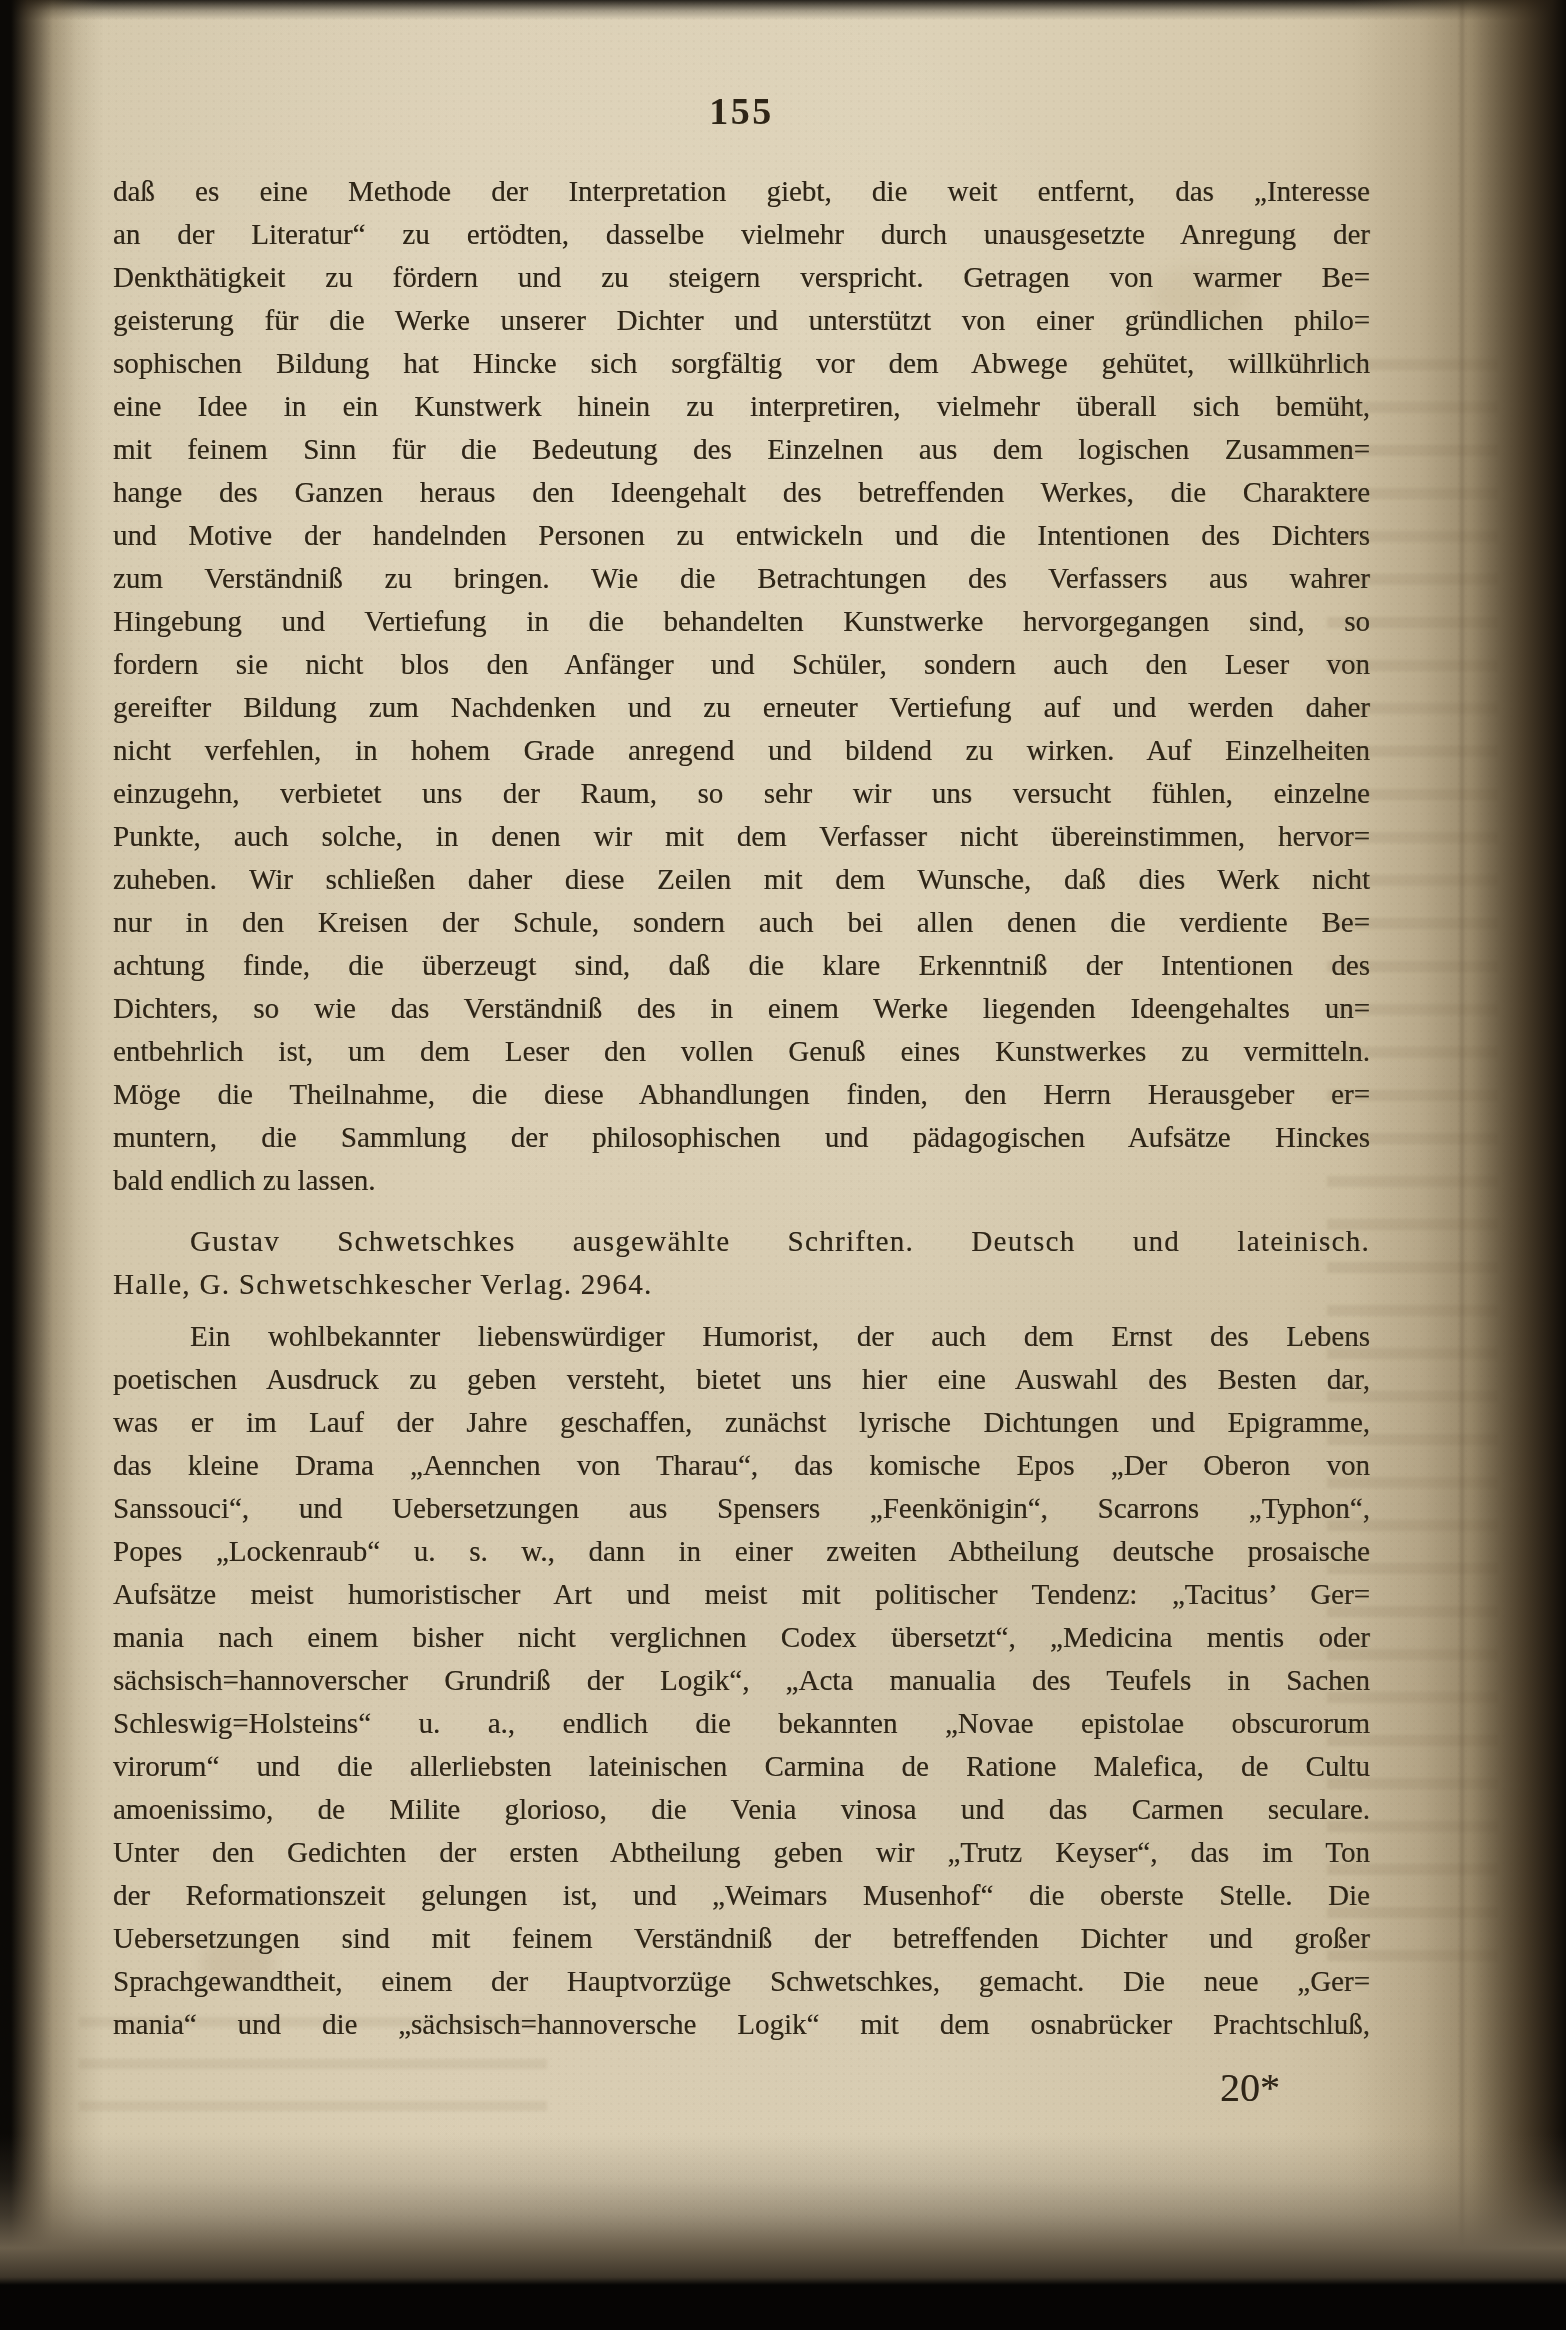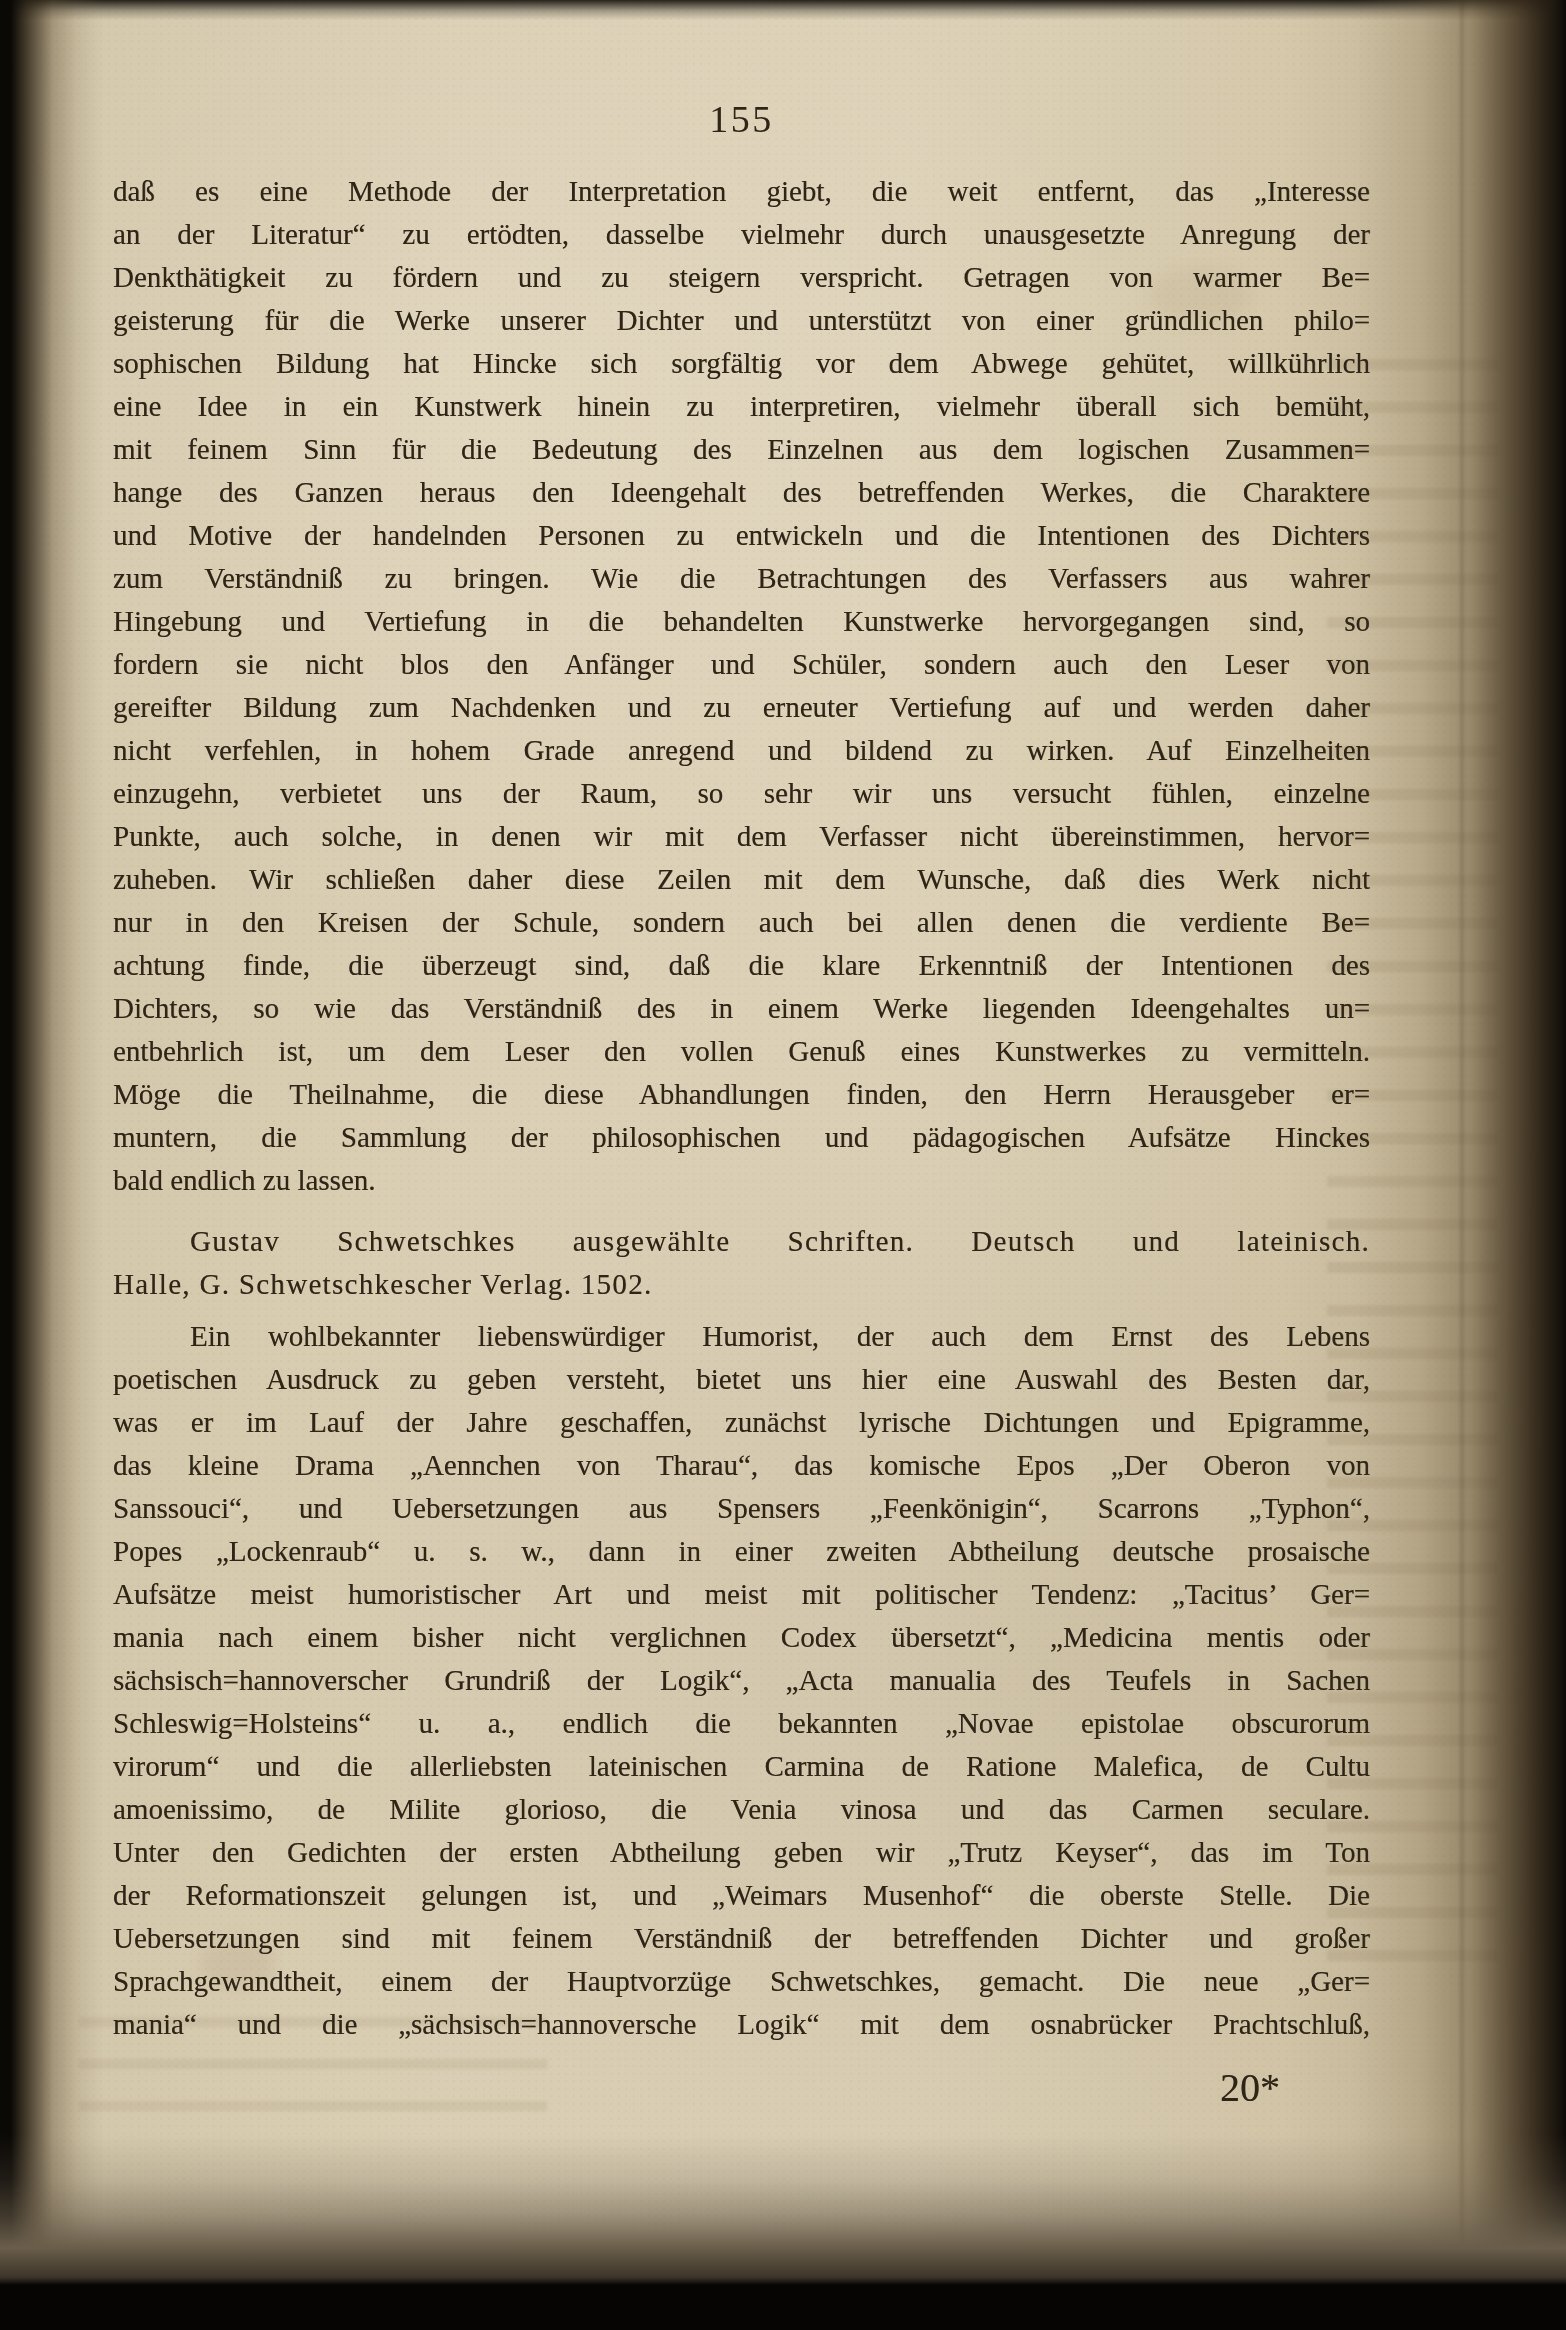--- a/index.html
+++ b/index.html
@@ -44,23 +44,22 @@
     background: repeating-linear-gradient(180deg, rgba(118,98,66,.10) 0px, rgba(118,98,66,.10) 10px, rgba(0,0,0,0) 10px, rgba(0,0,0,0) 42px);
     filter: blur(1.7px); pointer-events: none; }
 
   .spot-a { position: absolute; left: 200px; top: 1938px; width: 75px; height: 50px; border-radius: 50%;
     background: rgba(130,100,55,.10); filter: blur(6.7px); pointer-events: none; }
   .spot-b { position: absolute; right: 317px; top: 267px; width: 100px; height: 58px; border-radius: 50%;
     background: rgba(130,100,55,.08); filter: blur(8.4px); pointer-events: none; }
 
   .page-number {
     position: absolute; left: 113px; top: 89px; width: 1257px;
-    text-align: center; font-size: 38px; font-weight: normal; letter-spacing: 2.5px;
+    text-align: center; font-size: 38px; font-weight: bold; letter-spacing: 2.5px;
     color: var(--ink, #2e2517);
-    margin-top: 8px;
   }
 
   .text-block {
     position: absolute; left: 113px; top: 170px; width: 1257px;
     color: var(--ink, #2e2517);
     font-size: 29px; line-height: 43px;
     text-shadow: 0.3px 0.3px 0.5px rgba(46,37,23,.5);
   }
 
   .para { margin: 0; }
@@ -110,21 +109,21 @@
           <div class="line">nur in den Kreisen der Schule, sondern auch bei allen denen die verdiente Be=</div>
           <div class="line">achtung finde, die überzeugt sind, daß die klare Erkenntniß der Intentionen des</div>
           <div class="line">Dichters, so wie das Verständniß des in einem Werke liegenden Ideengehaltes un=</div>
           <div class="line">entbehrlich ist, um dem Leser den vollen Genuß eines Kunstwerkes zu vermitteln.</div>
           <div class="line">Möge die Theilnahme, die diese Abhandlungen finden, den Herrn Herausgeber er=</div>
           <div class="line">muntern, die Sammlung der philosophischen und pädagogischen Aufsätze Hinckes</div>
           <div class="line lastline">bald endlich zu lassen.</div>
         </div>
         <div class="para reference">
           <div class="line indent">Gustav Schwetschkes ausgewählte Schriften.  Deutsch und lateinisch.</div>
-          <div class="line lastline">Halle, G. Schwetschkescher Verlag.   1502.</div>
+          <div class="line lastline">Halle, G. Schwetschkescher Verlag.   2964.</div>
         </div>
         <div class="para body">
           <div class="line indent">Ein wohlbekannter liebenswürdiger Humorist, der auch dem Ernst des Lebens</div>
           <div class="line">poetischen Ausdruck zu geben versteht, bietet uns hier eine Auswahl des Besten dar,</div>
           <div class="line">was er im Lauf der Jahre geschaffen, zunächst lyrische Dichtungen und Epigramme,</div>
           <div class="line">das kleine Drama „Aennchen von Tharau“, das komische Epos „Der Oberon von</div>
           <div class="line">Sanssouci“, und Uebersetzungen aus Spensers „Feenkönigin“, Scarrons „Typhon“,</div>
           <div class="line">Popes „Lockenraub“ u. s. w., dann in einer zweiten Abtheilung deutsche prosaische</div>
           <div class="line">Aufsätze meist humoristischer Art und meist mit politischer Tendenz: „Tacitus’ Ger=</div>
           <div class="line">mania nach einem bisher nicht verglichnen Codex übersetzt“, „Medicina mentis oder</div>

